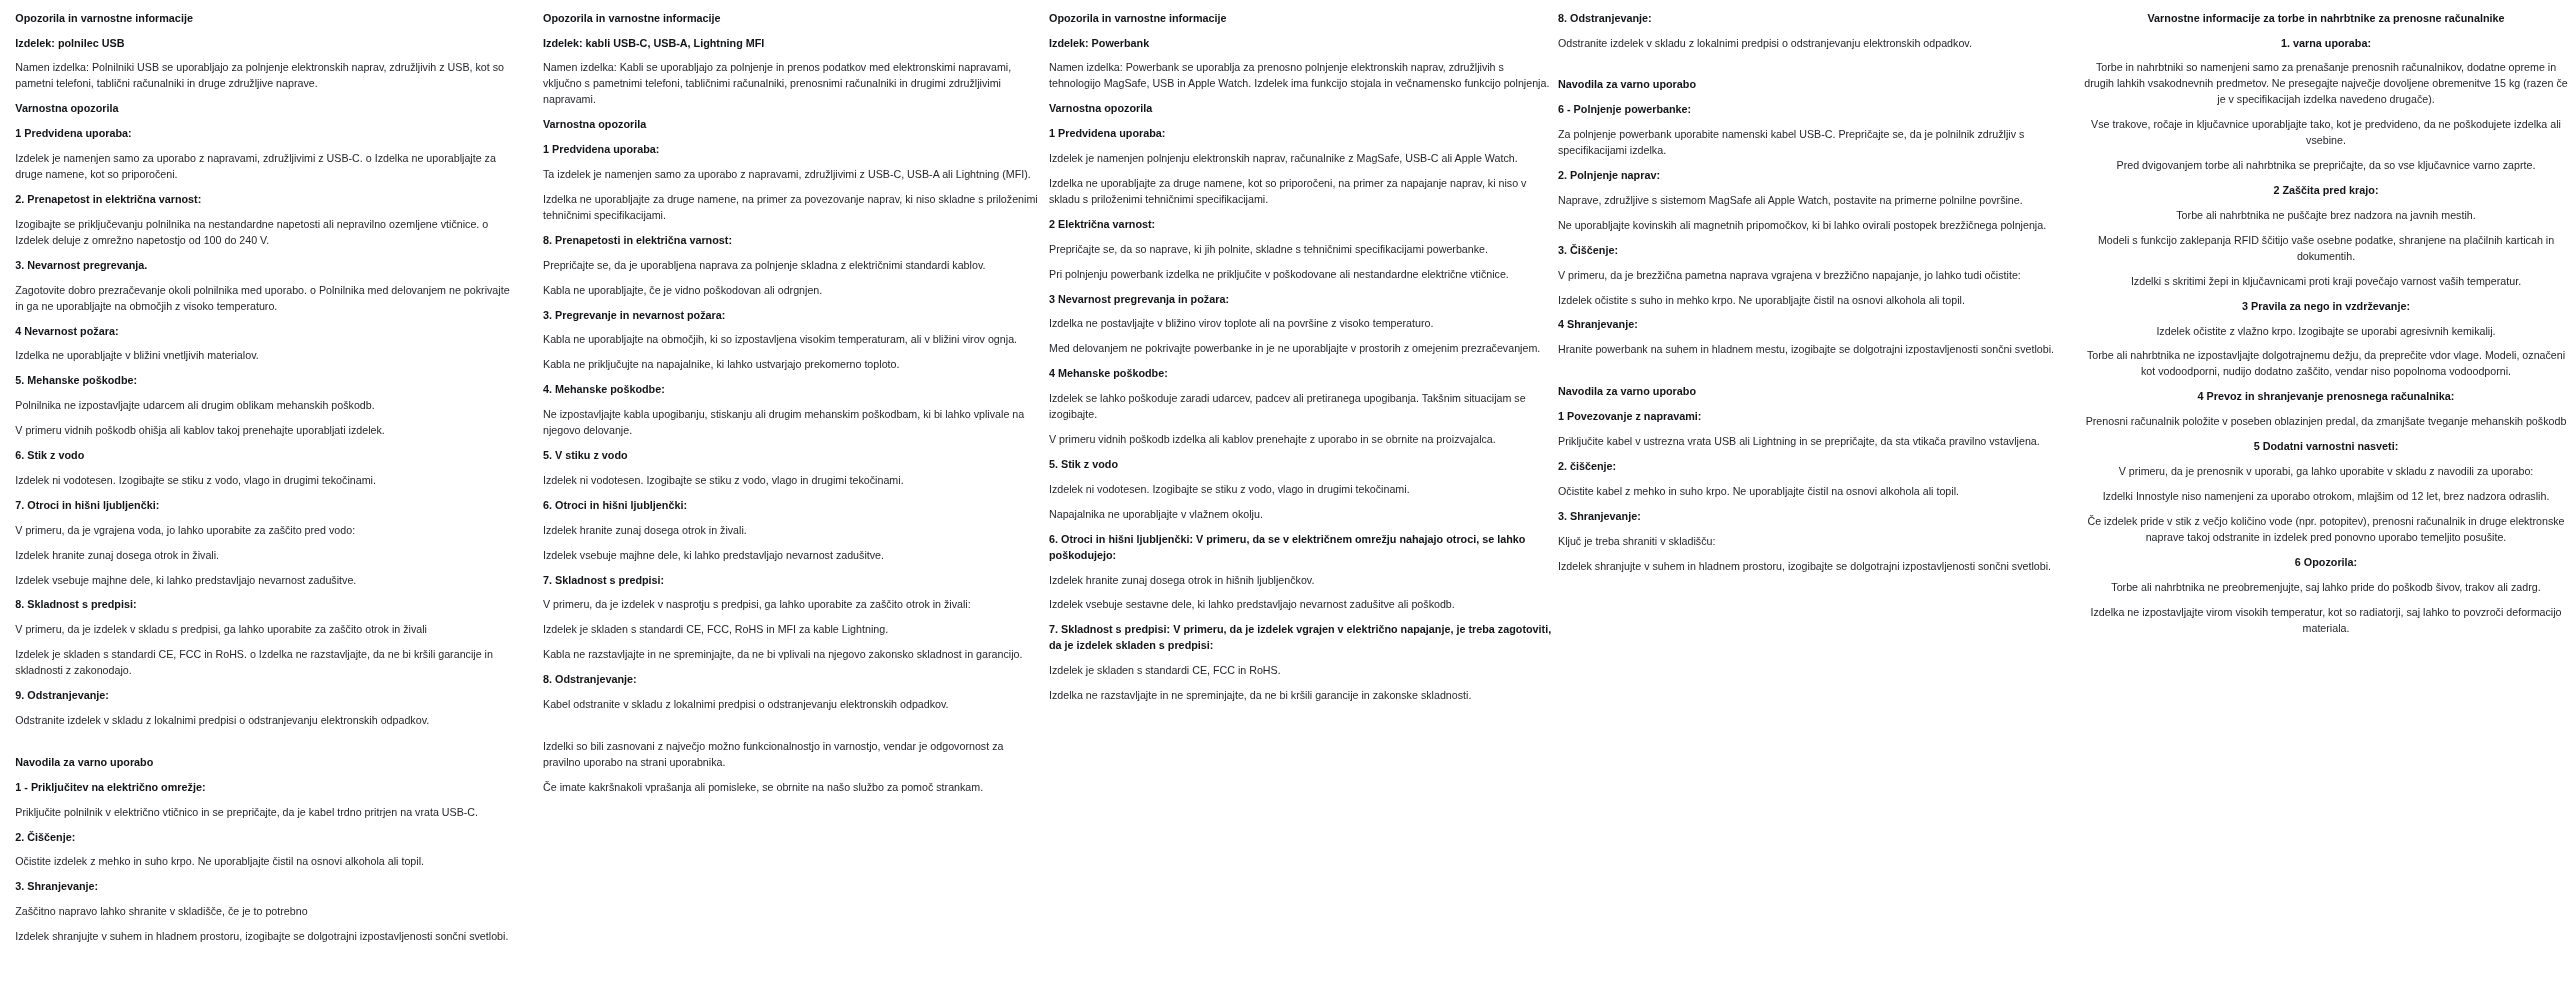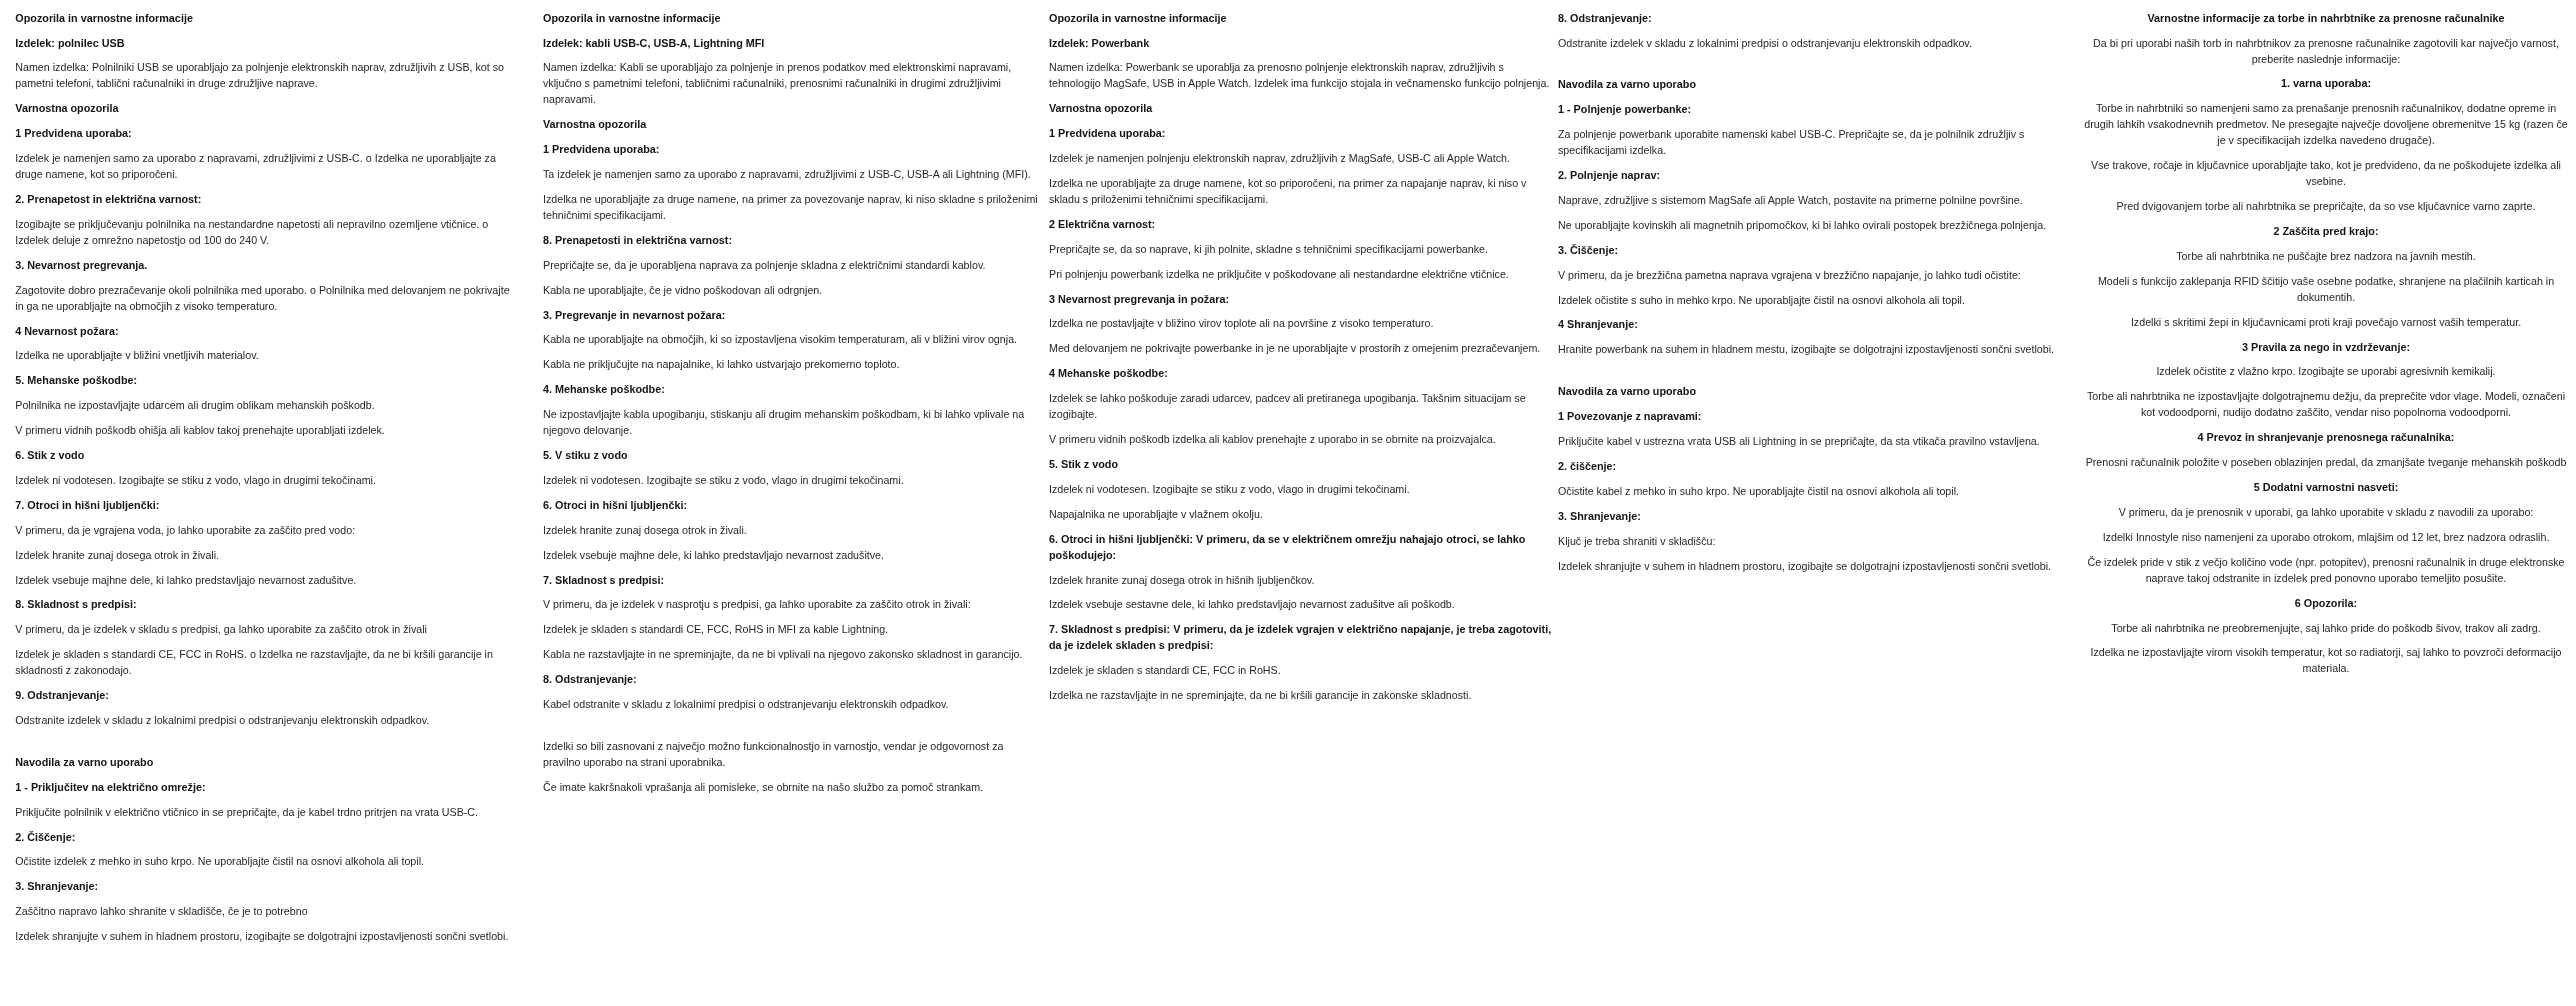--- a/index.html
+++ b/index.html
@@ -109,21 +109,21 @@
       <div class="gap"></div>
       <div class="p">Izdelki so bili zasnovani z največjo možno funkcionalnostjo in varnostjo, vendar je odgovornost za pravilno uporabo na strani uporabnika.</div>
       <div class="p">Če imate kakršnakoli vprašanja ali pomisleke, se obrnite na našo službo za pomoč strankam.</div>
     </div>
   <div class="col" style="left: 1049px; width: 509px;">
       <div class="h">Opozorila in varnostne informacije</div>
       <div class="h">Izdelek: Powerbank</div>
       <div class="p">Namen izdelka: Powerbank se uporablja za prenosno polnjenje elektronskih naprav, združljivih s tehnologijo MagSafe, USB in Apple Watch. Izdelek ima funkcijo stojala in večnamensko funkcijo polnjenja.</div>
       <div class="h">Varnostna opozorila</div>
       <div class="h">1 Predvidena uporaba:</div>
-      <div class="p">Izdelek je namenjen polnjenju elektronskih naprav, združljivih z MagSafe, USB-C ali Apple Watch.</div>
+      <div class="p">Izdelek je namenjen polnjenju elektronskih naprav, računalnike z MagSafe, USB-C ali Apple Watch.</div>
       <div class="p">Izdelka ne uporabljajte za druge namene, kot so priporočeni, na primer za napajanje naprav, ki niso v skladu s priloženimi tehničnimi specifikacijami.</div>
       <div class="h">2 Električna varnost:</div>
       <div class="p">Prepričajte se, da so naprave, ki jih polnite, skladne s tehničnimi specifikacijami powerbanke.</div>
       <div class="p">Pri polnjenju powerbank izdelka ne priključite v poškodovane ali nestandardne električne vtičnice.</div>
       <div class="h">3 Nevarnost pregrevanja in požara:</div>
       <div class="p">Izdelka ne postavljajte v bližino virov toplote ali na površine z visoko temperaturo.</div>
       <div class="p">Med delovanjem ne pokrivajte powerbanke in je ne uporabljajte v prostorih z omejenim prezračevanjem.</div>
       <div class="h">4 Mehanske poškodbe:</div>
       <div class="p">Izdelek se lahko poškoduje zaradi udarcev, padcev ali pretiranega upogibanja. Takšnim situacijam se izogibajte.</div>
       <div class="p">V primeru vidnih poškodb izdelka ali kablov prenehajte z uporabo in se obrnite na proizvajalca.</div>
@@ -135,21 +135,21 @@
       <div class="p">Izdelek vsebuje sestavne dele, ki lahko predstavljajo nevarnost zadušitve ali poškodb.</div>
       <div class="h">7. Skladnost s predpisi: V primeru, da je izdelek vgrajen v električno napajanje, je treba zagotoviti, da je izdelek skladen s predpisi:</div>
       <div class="p">Izdelek je skladen s standardi CE, FCC in RoHS.</div>
       <div class="p">Izdelka ne razstavljajte in ne spreminjajte, da ne bi kršili garancije in zakonske skladnosti.</div>
     </div>
   <div class="col" style="left: 1558px; width: 515px;">
       <div class="h">8. Odstranjevanje:</div>
       <div class="p">Odstranite izdelek v skladu z lokalnimi predpisi o odstranjevanju elektronskih odpadkov.</div>
       <div class="gap"></div>
       <div class="h">Navodila za varno uporabo</div>
-      <div class="h">1 - Polnjenje powerbanke:</div>
+      <div class="h">6 - Polnjenje powerbanke:</div>
       <div class="p">Za polnjenje powerbank uporabite namenski kabel USB-C. Prepričajte se, da je polnilnik združljiv s specifikacijami izdelka.</div>
       <div class="h">2. Polnjenje naprav:</div>
       <div class="p">Naprave, združljive s sistemom MagSafe ali Apple Watch, postavite na primerne polnilne površine.</div>
       <div class="p">Ne uporabljajte kovinskih ali magnetnih pripomočkov, ki bi lahko ovirali postopek brezžičnega polnjenja.</div>
       <div class="h">3. Čiščenje:</div>
       <div class="p">V primeru, da je brezžična pametna naprava vgrajena v brezžično napajanje, jo lahko tudi očistite:</div>
       <div class="p">Izdelek očistite s suho in mehko krpo. Ne uporabljajte čistil na osnovi alkohola ali topil.</div>
       <div class="h">4 Shranjevanje:</div>
       <div class="p">Hranite powerbank na suhem in hladnem mestu, izogibajte se dolgotrajni izpostavljenosti sončni svetlobi.</div>
       <div class="gap"></div>
@@ -157,21 +157,20 @@
       <div class="h">1 Povezovanje z napravami:</div>
       <div class="p">Priključite kabel v ustrezna vrata USB ali Lightning in se prepričajte, da sta vtikača pravilno vstavljena.</div>
       <div class="h">2. čiščenje:</div>
       <div class="p">Očistite kabel z mehko in suho krpo. Ne uporabljajte čistil na osnovi alkohola ali topil.</div>
       <div class="h">3. Shranjevanje:</div>
       <div class="p">Ključ je treba shraniti v skladišču:</div>
       <div class="p">Izdelek shranjujte v suhem in hladnem prostoru, izogibajte se dolgotrajni izpostavljenosti sončni svetlobi.</div>
     </div>
   <div class="col" style="left: 2084px; width: 484px; text-align: center;">
       <div class="h">Varnostne informacije za torbe in nahrbtnike za prenosne računalnike</div>
-      <div class="p">Da bi pri uporabi naših torb in nahrbtnikov za prenosne računalnike zagotovili kar največjo varnost, preberite naslednje informacije:</div>
       <div class="h">1. varna uporaba:</div>
       <div class="p">Torbe in nahrbtniki so namenjeni samo za prenašanje prenosnih računalnikov, dodatne opreme in drugih lahkih vsakodnevnih predmetov. Ne presegajte največje dovoljene obremenitve 15 kg (razen če je v specifikacijah izdelka navedeno drugače).</div>
       <div class="p">Vse trakove, ročaje in ključavnice uporabljajte tako, kot je predvideno, da ne poškodujete izdelka ali vsebine.</div>
       <div class="p">Pred dvigovanjem torbe ali nahrbtnika se prepričajte, da so vse ključavnice varno zaprte.</div>
       <div class="h">2 Zaščita pred krajo:</div>
       <div class="p">Torbe ali nahrbtnika ne puščajte brez nadzora na javnih mestih.</div>
       <div class="p">Modeli s funkcijo zaklepanja RFID ščitijo vaše osebne podatke, shranjene na plačilnih karticah in dokumentih.</div>
       <div class="p">Izdelki s skritimi žepi in ključavnicami proti kraji povečajo varnost vaših temperatur.</div>
       <div class="h">3 Pravila za nego in vzdrževanje:</div>
       <div class="p">Izdelek očistite z vlažno krpo. Izogibajte se uporabi agresivnih kemikalij.</div>

